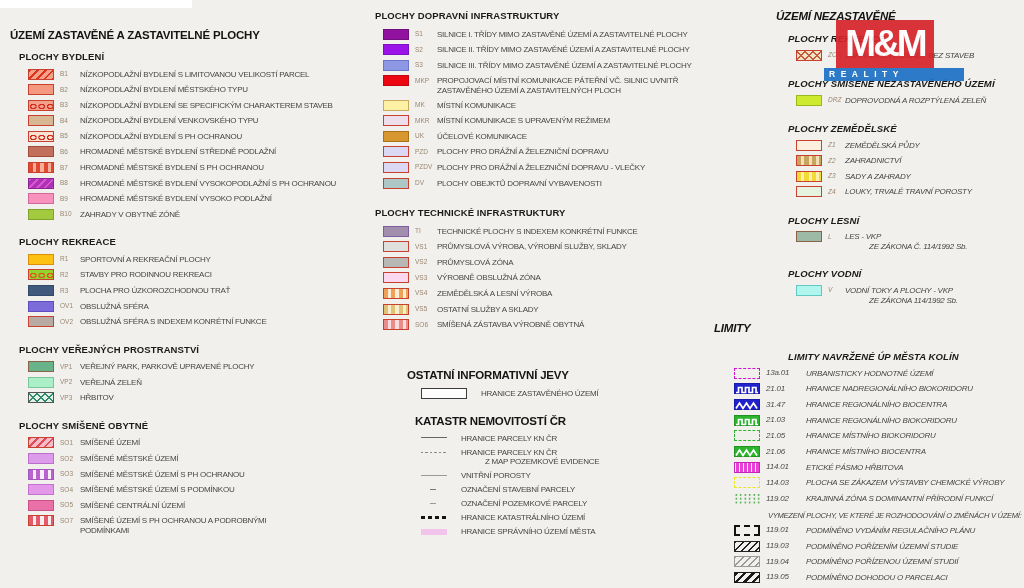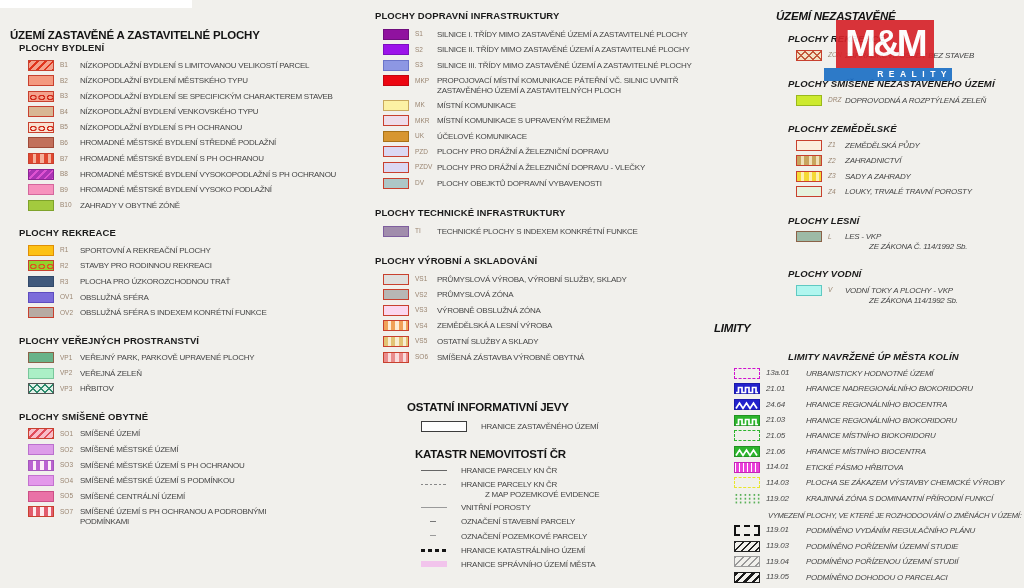--- a/index.html
+++ b/index.html
@@ -17,21 +17,21 @@
   .heading { font-weight:bold; color:#1a1a1a; font-size:9.5px; letter-spacing:0.1px; white-space:nowrap; }
 
   .row { display:flex; align-items:flex-start; margin-top:3.6px; }
   .sw, .sym { flex:none; width:26px; height:11px; margin-top:0.5px; }
   .code { flex:none; font-size:6.5px; color:#9b8672; margin-left:6px; line-height:12px; }
   .lbl { font-size:8px; letter-spacing:-0.25px; color:#454545; line-height:9.6px;
          white-space:nowrap; padding-top:1.5px; }
 
   
   #col-left .heading { margin:16px 0 6px 11px; }
-  #left-sections .sec:first-child .heading { margin-top:1px; }
+  #left-sections .sec:first-child .heading { margin-top:10px; }
   #col-left .row { margin-left:20px; }
   #col-left .code { width:20px; }
 
   
   #col-mid .heading { margin:18px 0 7px 7px; }
   #mid-sections .sec:first-child .heading { margin-top:2px; }
   #col-mid .row { margin-left:15px; }
   #col-mid .code { width:22px; }
   .t-center1 { margin:38px 0 0 39px; }
   .t-center2 { margin:16px 0 0 47px; }
@@ -54,23 +54,23 @@
       width:40px; margin-left:6px; font-size:8px; color:#4a4a4a;
       letter-spacing:-0.2px; line-height:11px; }
   .subnote { font-size:7.6px; color:#454545; letter-spacing:-0.3px;
              margin:7px 0 2px 54px; white-space:nowrap; }
 
   
   .logo { position:absolute; left:824px; top:20px; width:128px; opacity:0.92; z-index:5; }
   .logo-red { margin-left:12px; width:98px; height:48px; background:#d6232a;
               display:flex; align-items:center; justify-content:center;
               color:#fff; font-weight:bold; font-size:37px; letter-spacing:-3px; }
-  .logo-blue { width:128px; height:13px; background:#1d70c6; color:#fff;
+  .logo-blue { width:140px; height:13px; background:#1d70c6; color:#fff;
                font-weight:bold; font-size:8.5px; letter-spacing:5.5px;
-               line-height:13px; text-align:right; padding-left:5px; }
+               line-height:13px; text-align:left; padding-left:5px; }
   svg { display:block; }
 </style>
 </head>
 <body>
 
 <div id="page">
   <div class="strip"></div>
 
   <div id="col-left" class="col">
     <div class="title t-left">ÚZEMÍ ZASTAVĚNÉ A ZASTAVITELNÉ PLOCHY</div>
@@ -341,21 +341,20 @@
           <div class="heading">PLOCHY TECHNICKÉ INFRASTRUKTURY</div>
           <div class="row">
             <span class="sw" style="background: rgb(161, 141, 172); border: 1px solid rgb(126, 94, 158);"></span>
             <span class="code">TI</span>
             <span class="lbl">
               <div>TECHNICKÉ PLOCHY S INDEXEM KONKRÉTNÍ FUNKCE</div>
             </span>
           </div>
         </div>
         <div class="sec">
-          <div class="heading">PLOCHY VÝROBNÍ A SKLADOVÁNÍ</div>
           <div class="row">
             <span class="sw" style="background: rgb(223, 223, 221); border: 1px solid rgb(200, 64, 46);"></span>
             <span class="code">VS1</span>
             <span class="lbl">
               <div>PRŮMYSLOVÁ VÝROBA, VÝROBNÍ SLUŽBY, SKLADY</div>
             </span>
           </div>
           <div class="row">
             <span class="sw" style="background: rgb(183, 183, 181); border: 1px solid rgb(200, 64, 46);"></span>
             <span class="code">VS2</span>
@@ -547,21 +546,21 @@
           <span class="lbl">
             <div>HRANICE NADREGIONÁLNÍHO BIOKORIDORU</div>
           </span>
         </div>
         <div class="row">
           <span class="sw" style="background: rgb(34, 34, 204); border: 1px solid rgb(26, 26, 170);">
             <svg width="24" height="11" viewBox="0 0 24 11">
               <path d="M1,8.5 L4.5,3 L8,8.5 L11.5,3 L15,8.5 L18.5,3 L22,8.5" stroke="#ffffff" stroke-width="1.7" fill="none"></path>
             </svg>
           </span>
-          <span class="code">24.64</span>
+          <span class="code">31.47</span>
           <span class="lbl">
             <div>HRANICE REGIONÁLNÍHO BIOCENTRA</div>
           </span>
         </div>
         <div class="row">
           <span class="sw" style="background: rgb(44, 180, 44); border: 1px solid rgb(34, 146, 34);">
             <svg width="24" height="11" viewBox="0 0 24 11">
               <path d="M1,8.5 h2.5 v-5 h3.5 v5 h3.5 v-5 h3.5 v5 h3.5 v-5 h3.5 v5 h2" stroke="#ffffff" stroke-width="1.7" fill="none"></path>
             </svg>
           </span>

